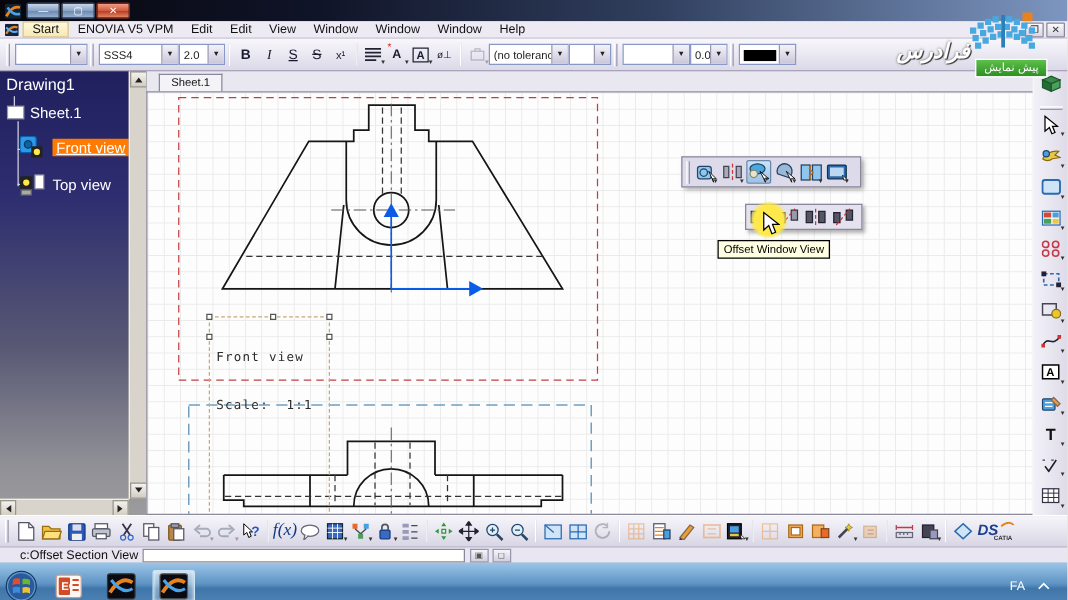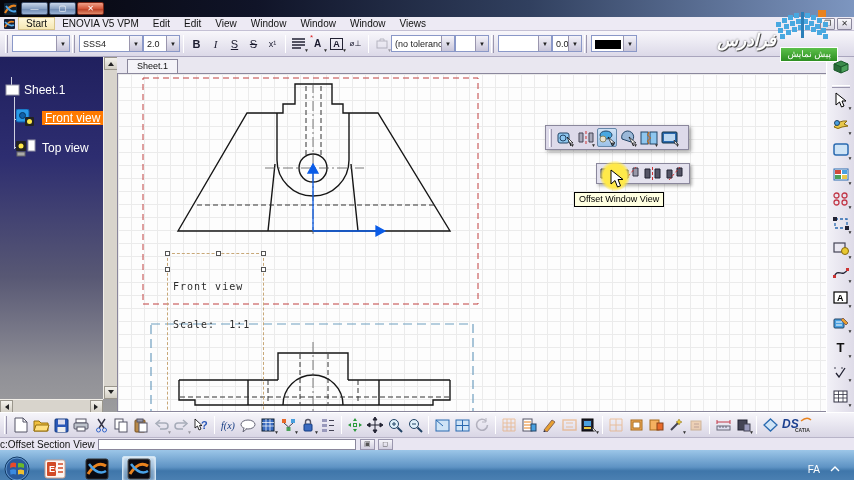--- a/index.html
+++ b/index.html
@@ -113,21 +113,21 @@
   
   .bottom-toolbar { height:25px; background:linear-gradient(#f6f5fa,#d9d6e5); border-top:1px solid #fff;
     display:flex; align-items:center; padding:0 2px; }
   .bicon { width:20px; height:20px; display:flex; align-items:center; justify-content:center; position:relative; }
   .bicon.dis { opacity:.4; }
   .bicon .dd { position:absolute; right:-1px; bottom:0; font-size:5px; color:#333; }
 
   
   .statusbar { height:13px; background:#e9e6f2; border-top:1px solid #b8b4c8; display:flex; align-items:center; font-size:10px; color:#111; }
   .status-msg { padding-left:4px; flex:1; white-space:nowrap; }
-  .cmd-label { white-space:nowrap; margin-right:3px; }
+  .cmd-label { white-space:nowrap; margin-right:3px;margin-left:16px; }
   .cmd-input { width:258px; height:11px; border:1px solid #8a879c; background:#fff; font-size:9px; padding:0 2px; margin-right:4px; }
   .sbtn2 { width:15px; height:11px; background:linear-gradient(#f6f5fa,#d2cfe0); border:1px solid #9a96ae; margin-right:3px;
     font-size:7px; color:#555; display:flex; align-items:center; justify-content:center; }
 
   
   .taskbar { height:38px; background:linear-gradient(#9cc6e8,#5e93c4 45%,#3f76aa 55%,#5588b8); display:flex; align-items:center; padding:0 4px; }
   .tb-item { margin-right:8px; display:flex; align-items:center; justify-content:center; }
   .tb-app { width:34px; height:26px; border-radius:2px; }
   .tb-app.active { background:linear-gradient(rgba(255,255,255,.55),rgba(255,255,255,.18)); border:1px solid #cfe4f4; box-shadow:inset 0 0 3px #fff; }
   .tb-right { margin-left:auto; display:flex; align-items:center; gap:10px; color:#fff; font-size:10px; padding-right:10px; }
@@ -155,21 +155,21 @@
     <path d="M1,3 Q6,8 10,6" stroke="#5ab0ec" stroke-width="1.6" fill="none"></path>
   </svg>
   <div class="menu-item start">Start</div>
   <div class="menu-item">ENOVIA V5 VPM</div>
   <div class="menu-item">Edit</div>
   <div class="menu-item">Edit</div>
   <div class="menu-item">View</div>
   <div class="menu-item">Window</div>
   <div class="menu-item">Window</div>
   <div class="menu-item">Window</div>
-  <div class="menu-item">Views</div>
+  <div class="menu-item">Help</div>
   <div class="mspacer"></div>
   <div class="mdibtn">❐</div>
   <div class="mdibtn">✕</div>
 </div>
 
 <div class="toolbar-top">
   <div class="handle"></div>
   <div class="combo" style="width:58px">
     <span class="cv"></span>
       <span class="ca">▼</span>
@@ -270,20 +270,21 @@
     <rect x="27" y="4" width="3" height="26" fill="#2b7fb8"></rect>
     <rect x="44" y="2" width="8" height="7" fill="#e8821e"></rect>
   </svg>
   <span class="wm-badge">پیش نمایش</span>
 </div>
 
 <div class="workspace">
 
   <div class="tree-panel">
     <div class="tree-content">
+      <div class="tree-root">Drawing1</div>
       <div class="tline" style="left:11px;top:20px;width:1px;height:14px"></div>
       <div class="tline" style="left:14px;top:40px;width:1px;height:52px"></div>
       <div class="tline" style="left:14px;top:62px;width:8px;height:1px"></div>
       <div class="tline" style="left:14px;top:90px;width:6px;height:1px"></div>
       <div class="trow" style="left:5px;top:26px">
         <svg width="15" height="12" viewBox="0 0 15 12">
           <rect x="1" y="1" width="13" height="10" fill="#fff" stroke="#99a"></rect>
         </svg>
         <span class="tlabel">Sheet.1</span>
       </div>
@@ -642,21 +643,21 @@
       <span class="dd">▼</span>
   </div>
   <div class="bicon">
     <svg width="14" height="15" viewBox="0 0 14 15">
       <path d="M1,1 L1,10 L3.5,8 L5,12 L7,11 L5.5,7.5 L8,7.5 Z" fill="#fff" stroke="#000" stroke-width=".8"></path>
       <text x="7" y="11" font-size="11" font-weight="bold" fill="#2a58b8">?</text>
     </svg>
   </div>
   <div class="sep"></div>
   <div class="bicon">
-    <span style="font-style:italic;font-family:'Liberation Serif',serif;font-size:10px;color:#123a80">f(x)</span>
+    <span style="font-style:italic;font-family:'Liberation Serif',serif;font-size:14px;color:#123a80">f(x)</span>
   </div>
   <div class="bicon">
     <svg width="16" height="13" viewBox="0 0 16 13">
       <ellipse cx="8" cy="5.5" rx="7" ry="4.5" fill="#fff" stroke="#667"></ellipse>
         <path d="M4,9 L3,13 L7,9.5" fill="#fff" stroke="#667"></path>
     </svg>
   </div>
   <div class="bicon">
     <svg width="14" height="14" viewBox="0 0 14 14">
       <rect x="1" y="1" width="12" height="12" fill="#3a6ac0" stroke="#123"></rect>

